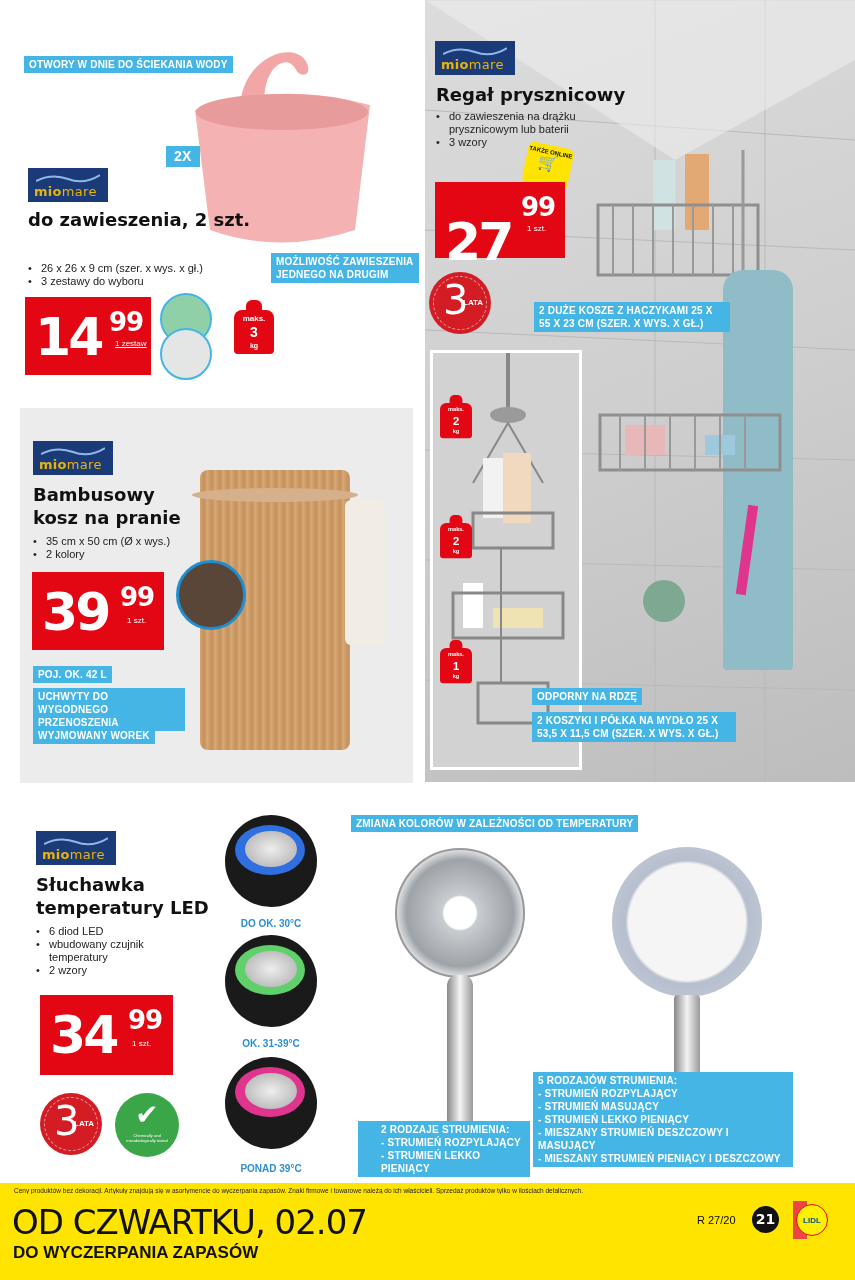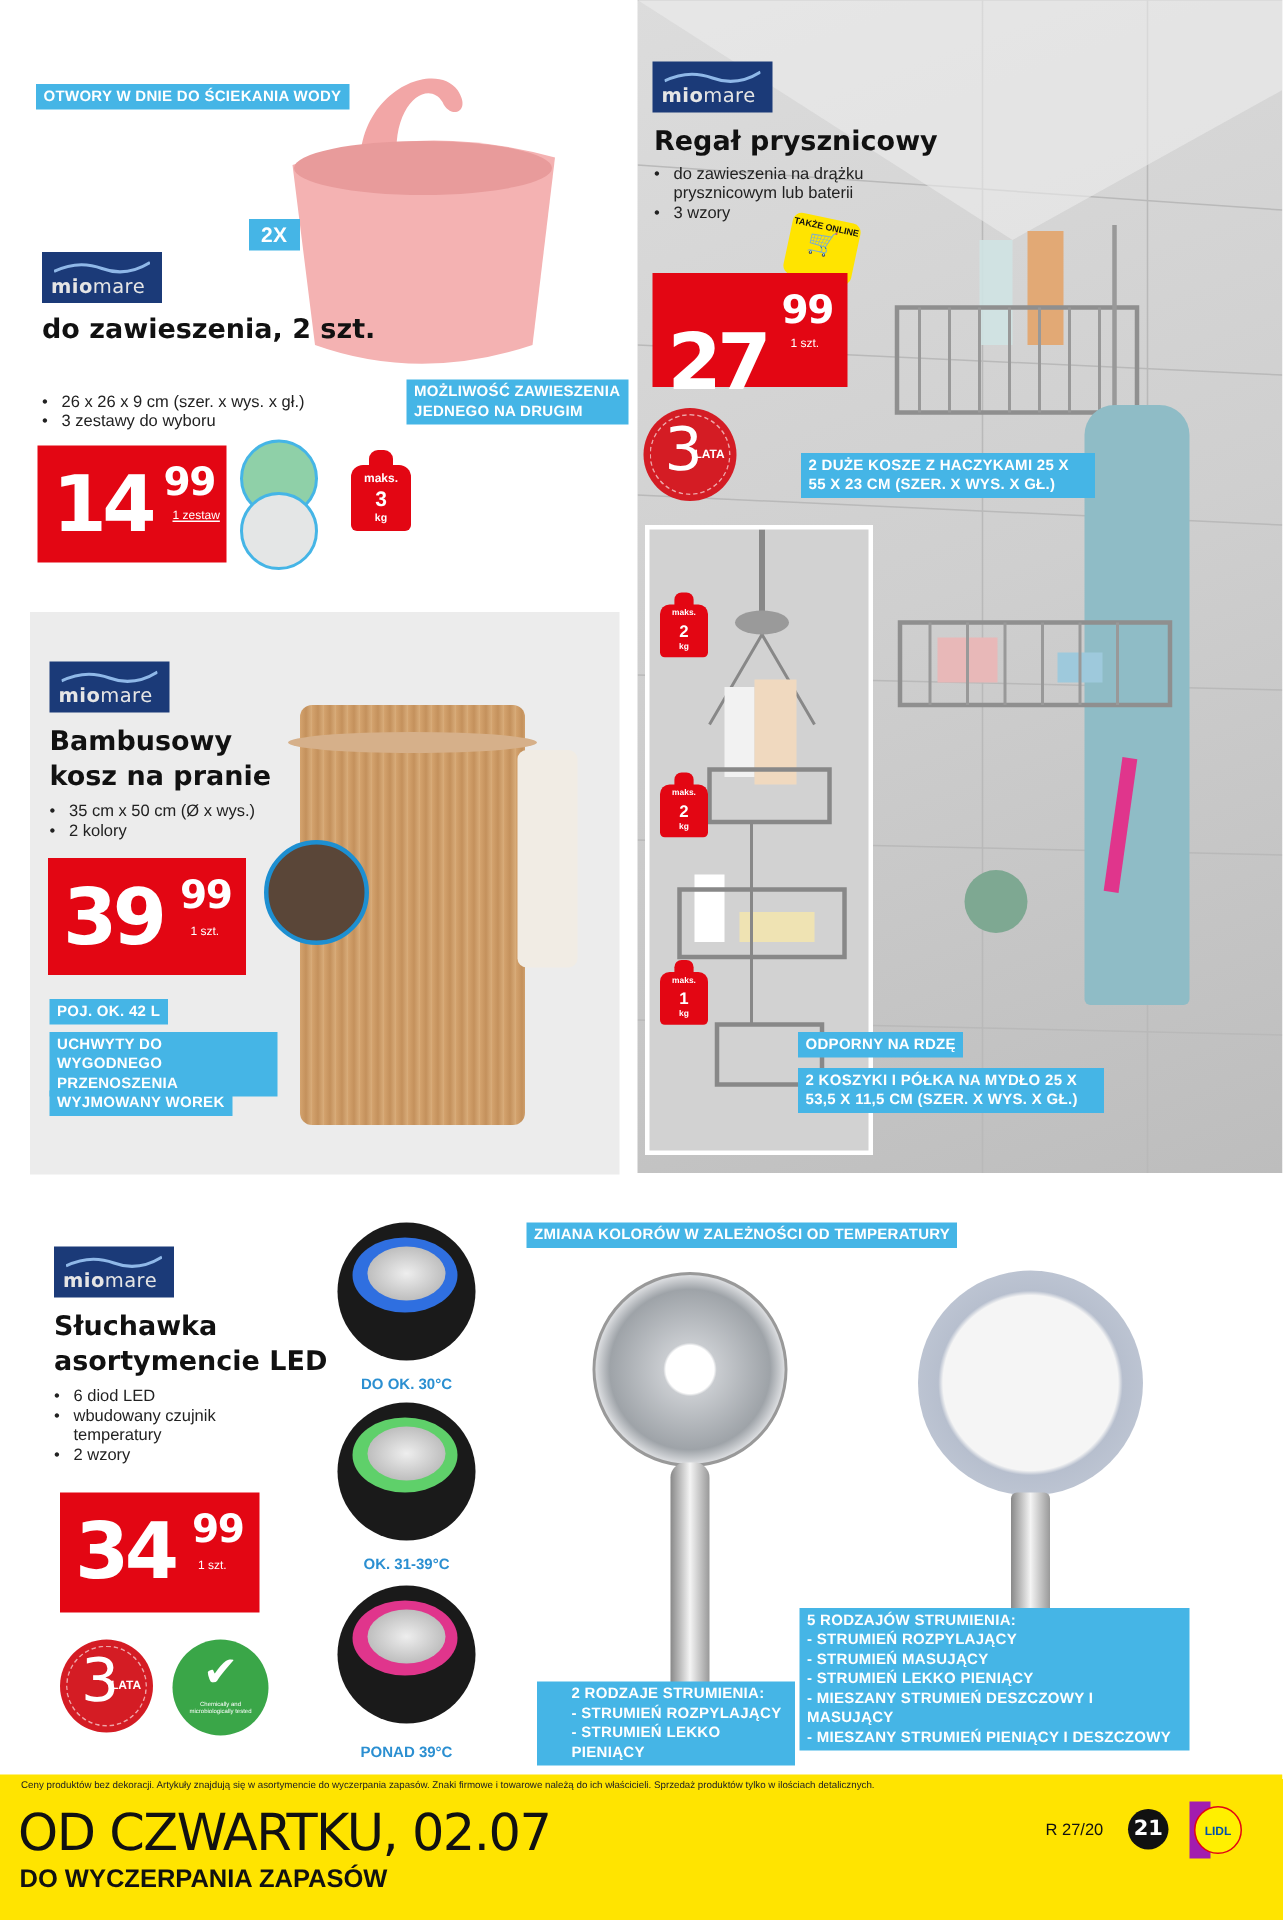--- a/index.html
+++ b/index.html
@@ -1,21 +1,21 @@
 <!DOCTYPE html>
 <html><head>
 <meta charset="utf-8">
 <style>
   * { box-sizing: border-box; margin: 0; padding: 0; }
   body { width: 855px; height: 1280px; background: #fff; font-family: "DejaVu Sans", sans-serif; position: relative; overflow: hidden; color: #111; }
   .abs { position: absolute; }
   .tag { background: #45b5e6; color: #fff; font-family: "Liberation Sans", sans-serif; font-weight: bold; font-size: 10px; line-height: 13px; padding: 2px 5px; text-transform: uppercase; letter-spacing: 0.2px; display: inline-block; }
   .logo { background: #1b3a78; width: 80px; height: 34px; position: absolute; }
   .logo .wave { position: absolute; left: 8px; top: 5px; width: 64px; height: 10px; }
-  .logo .txt { position: absolute; left: 6px; bottom: 3px; color: #e5e5e5; font-family: "DejaVu Sans", sans-serif; font-size: 13px; letter-spacing: 0.3px; }
+  .logo .txt { position: absolute; left: 6px; bottom: 3px; color: #eab308; font-family: "DejaVu Sans", sans-serif; font-size: 13px; letter-spacing: 0.3px; }
   .logo .txt b { font-weight: bold; }
   .title { position: absolute; font-family: "DejaVu Sans", sans-serif; font-weight: bold; font-size: 18px; line-height: 23px; color: #111; }
   .bullets { position: absolute; font-family: "Liberation Sans", sans-serif; font-size: 11px; line-height: 13px; color: #222; list-style: none; }
   .bullets li { padding-left: 13px; position: relative; }
   .bullets li::before { content: "•"; position: absolute; left: 0; }
   .price { position: absolute; background: #e30613; color: #fff; font-family: "DejaVu Sans", sans-serif; font-weight: bold; }
   .price .main { position: absolute; font-size: 52px; line-height: 52px; letter-spacing: -3px; }
   .price .cents { position: absolute; font-size: 26px; line-height: 26px; letter-spacing: -1px; }
   .price .unit { position: absolute; font-size: 8px; font-family: "Liberation Sans", sans-serif; font-weight: normal; }
   .weight { position: absolute; width: 40px; height: 54px; }
@@ -232,21 +232,21 @@
 
 <div>
   <div class="logo" style="left:36px;top:831px;">
     <svg class="wave" viewBox="0 0 64 10">
         <path d="M0 8 Q 16 0 32 6 T 64 2" stroke="#8fb8e8" stroke-width="2" fill="none"></path>
       </svg>
     <span class="txt"><b>mio</b><span>mare</span></span>
   </div>
   <div class="title" style="left:36px;top:873px;">
     <div>Słuchawka</div>
-    <div>asortymencie LED</div>
+    <div>temperatury LED</div>
   </div>
   <ul class="bullets" style="left:36px;top:925px;width:110px;">
     <li>6 diod LED</li>
     <li>wbudowany czujnik temperatury</li>
     <li>2 wzory</li>
   </ul>
   <div class="price" style="left:40px;top:995px;width:133px;height:80px;">
     <span class="main" style="left:10px;top:14px;">34</span>
     <span class="cents" style="left:88px;top:12px;">99</span>
     <span class="unit" style="left:92px;top:44px;">1 szt.</span>
@@ -299,16 +299,16 @@
     <div>- MIESZANY STRUMIEŃ PIENIĄCY I DESZCZOWY</div>
   </div>
 </div>
 
 <div class="footer">
   <div class="abs" style="left:14px;top:4px;width:830px;font-size:6.5px;font-family:'Liberation Sans',sans-serif;color:#222;white-space:nowrap;overflow:hidden;">Ceny produktów bez dekoracji. Artykuły znajdują się w asortymencie do wyczerpania zapasów. Znaki firmowe i towarowe należą do ich właścicieli. Sprzedaż produktów tylko w ilościach detalicznych.</div>
   <div class="abs" style="left:12px;top:20px;font-size:34px;font-weight:normal;line-height:38px;font-family:'DejaVu Sans',sans-serif;letter-spacing:-1px;">OD CZWARTKU, 02.07</div>
   <div class="abs" style="left:13px;top:60px;font-size:17px;font-weight:bold;font-family:'Liberation Sans',sans-serif;">DO WYCZERPANIA ZAPASÓW</div>
   <div class="abs" style="left:697px;top:31px;font-size:11px;font-family:'Liberation Sans',sans-serif;">R 27/20</div>
   <div class="abs" style="left:752px;top:23px;width:27px;height:27px;border-radius:50%;background:#111;color:#fff;text-align:center;font-weight:bold;font-size:14px;line-height:27px;">21</div>
-  <div class="abs" style="left:793px;top:18px;width:14px;height:38px;background:#a21caf;">
+  <div class="abs" style="left:793px;top:18px;width:14px;height:38px;background:#ef4444;">
     <div style="position:absolute;left:3px;top:3px;width:32px;height:32px;border-radius:50%;background:#fff000;border:1px solid #e30613;text-align:center;font-size:8px;font-weight:bold;line-height:32px;color:#0050aa;font-family:'Liberation Sans',sans-serif;">LIDL</div>
   </div>
 </div>
 
 </body></html>

